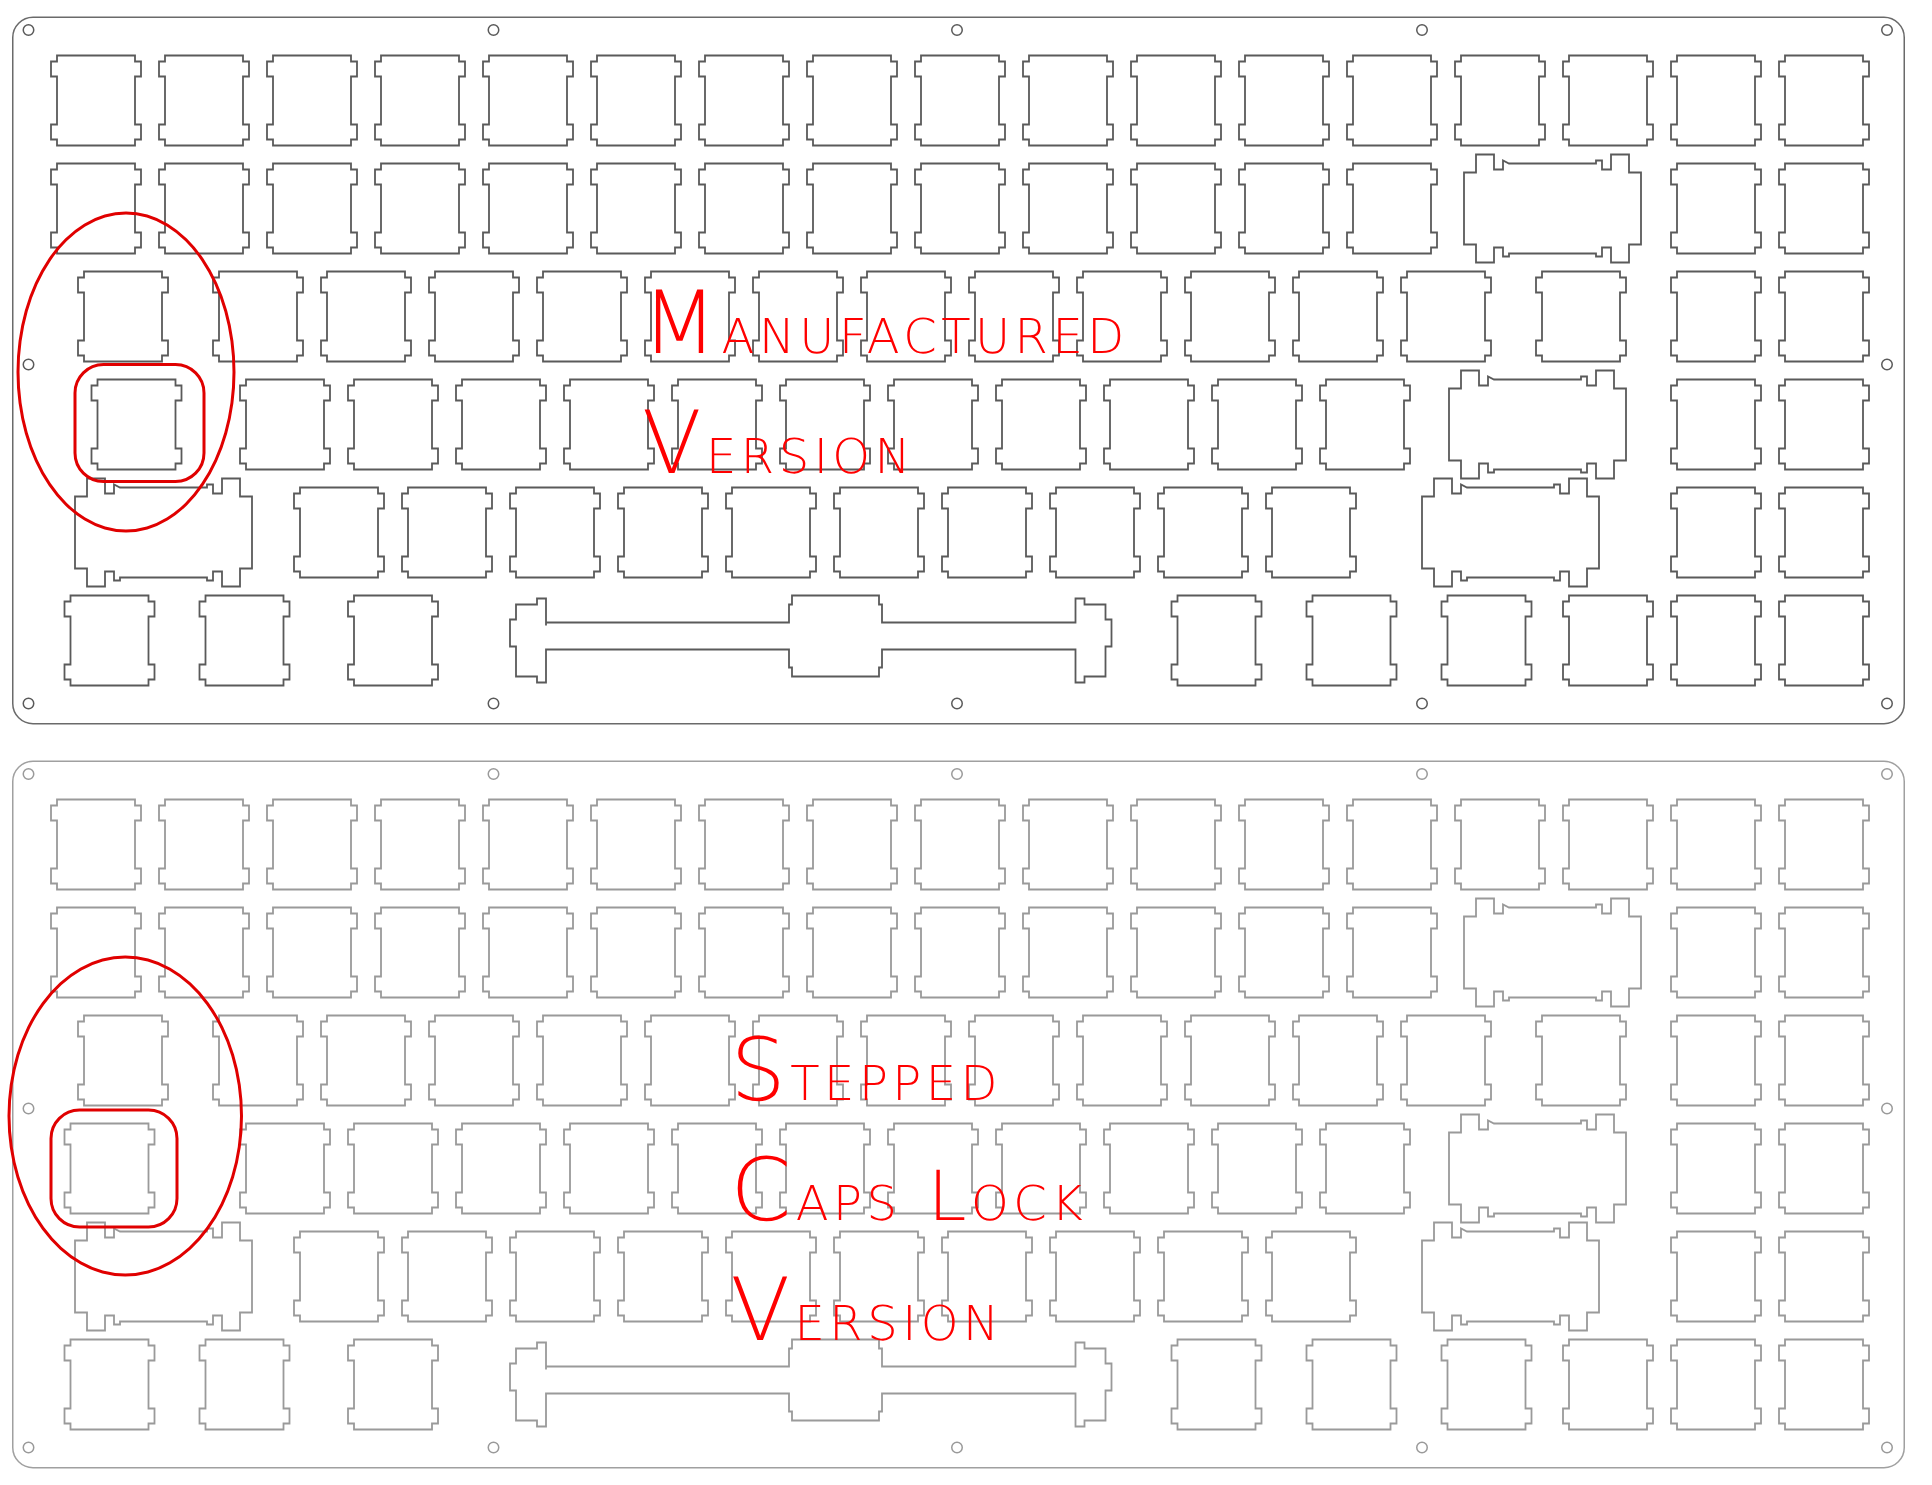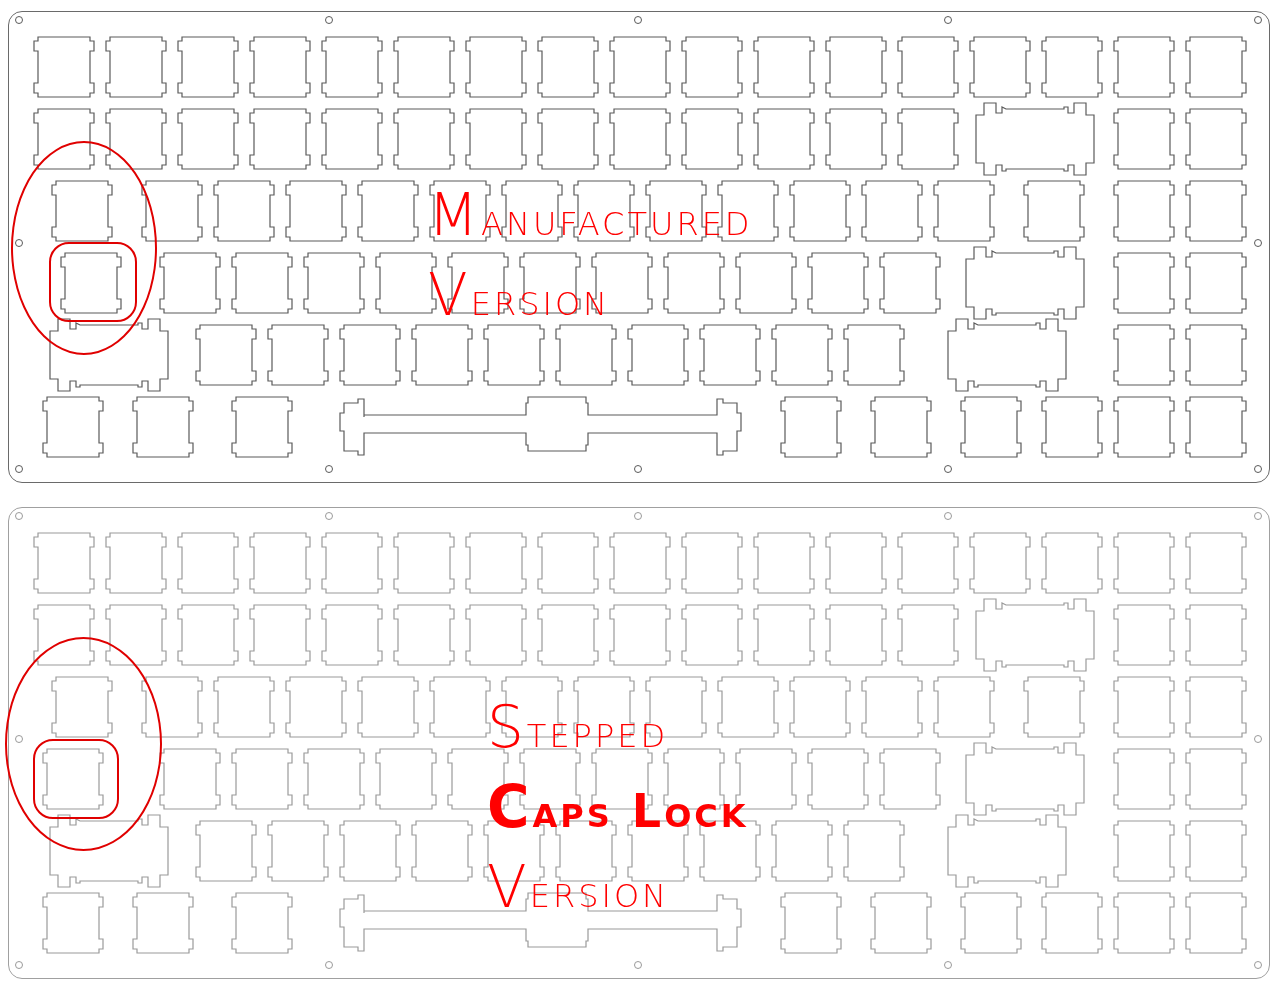--- a/index.html
+++ b/index.html
@@ -233,17 +233,17 @@
 <div class="annot rounded" style="left:49px;top:242px;width:84px;height:76px;"></div>
 
 <div class="annot ellipse" style="left:5px;top:637px;width:153px;height:210px;"></div>
 <div class="annot rounded" style="left:33px;top:739px;width:82px;height:76px;"></div>
 
 <div class="label" style="left:428px;top:162px;">
   <span class="line">Manufactured</span>
   <span class="line" style="margin-top:22px;">Version</span>
 </div>
 
-<div class="label" style="left:487px;top:674px;">
+<div class="label" style="left:487px;top:660px;">
   <span class="line">Stepped</span>
-  <span class="line" style="margin-top:22px;font-weight:bold;">Caps Lock</span>
+  <span class="line" style="margin-top:22px;">Caps Lock</span>
   <span class="line" style="margin-top:22px;">Version</span>
 </div>
 
 </body></html>

